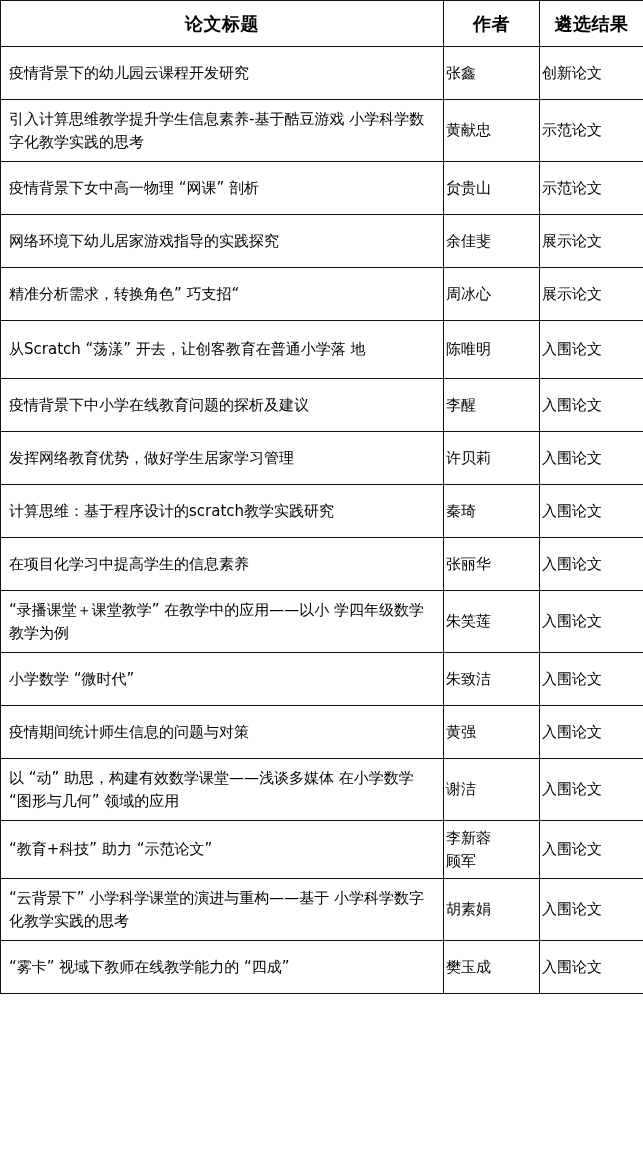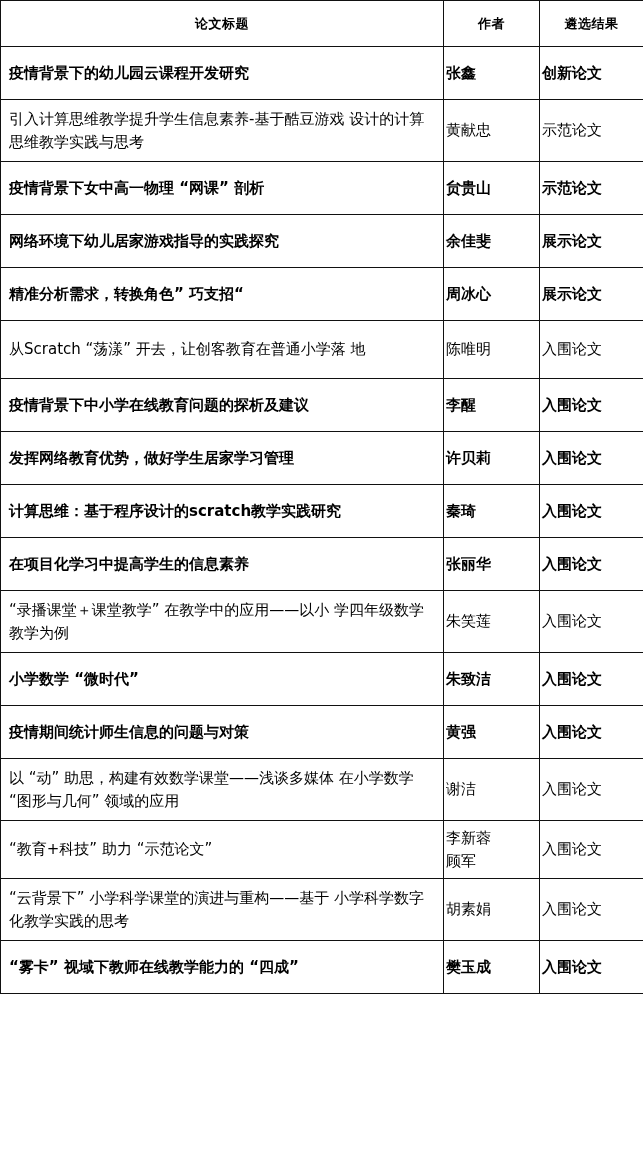--- a/index.html
+++ b/index.html
@@ -26,21 +26,21 @@
   table.paper-table col.c-result { width: 104px; }
 
   table.paper-table th,
   table.paper-table td {
     border: 1px solid #111111;
     vertical-align: middle;
     box-sizing: border-box;
   }
   table.paper-table thead th {
     height: 46px;
-    font-size: 13px;
+    font-size: 18px;
     font-weight: bold;
     text-align: center;
     letter-spacing: 0.5px;
   }
   table.paper-table tbody td {
     font-size: 15px;
     font-weight: normal;
     line-height: 1.5;
   }
   td.title-cell {
@@ -48,21 +48,21 @@
     padding: 8px 10px 8px 8px;
   }
   td.author-cell,
   td.result-cell {
     text-align: left;
     padding: 6px 2px;
   }
   td.author-cell {
     white-space: pre-line;
   }
-  tbody tr.row-1line td { height: 53px; font-weight: bold; }
+  tbody tr.row-1line td { height: 53px; }
   tbody tr.row-2line td { height: 58px; }
 </style>
 </head>
 <body>
 
 <div class="table-wrap">
   <table class="paper-table">
     <colgroup>
       <col class="c-title">
       <col class="c-author">
@@ -76,21 +76,21 @@
       </tr>
     </thead>
     <tbody id="table-body">
         <tr class="row-1line">
           <td class="title-cell">疫情背景下的幼儿园云课程开发研究</td>
           <td class="author-cell">张鑫</td>
           <td class="result-cell">创新论文</td>
         </tr>
         <tr class="row-2line">
           <td class="title-cell">引入计算思维教学提升学生信息素养-基于酷豆游戏
-设计的计算思维教学实践与思考</td>
+小学科学数字化教学实践的思考</td>
           <td class="author-cell">黄献忠</td>
           <td class="result-cell">示范论文</td>
         </tr>
         <tr class="row-1line">
           <td class="title-cell">疫情背景下女中高一物理 “网课” 剖析</td>
           <td class="author-cell">贠贵山</td>
           <td class="result-cell">示范论文</td>
         </tr>
         <tr class="row-1line">
           <td class="title-cell">网络环境下幼儿居家游戏指导的实践探究</td>

